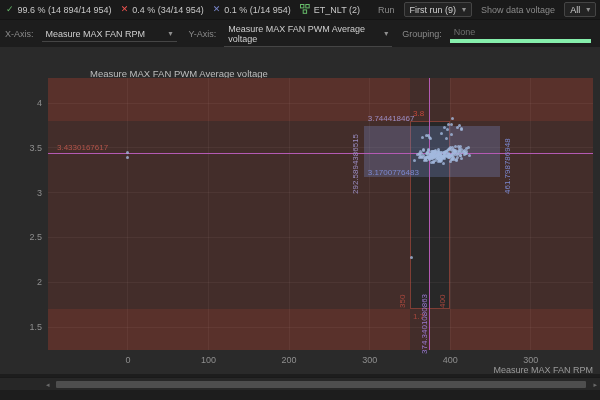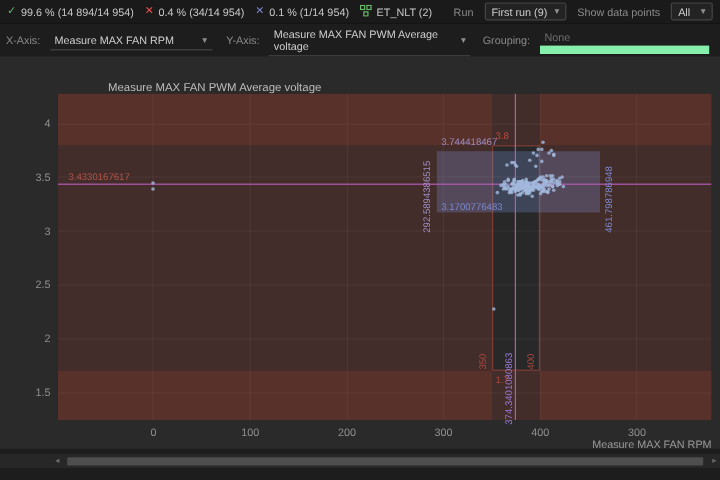--- a/index.html
+++ b/index.html
@@ -17,21 +17,21 @@
              border:1px solid #454545;background:#232323;color:#cfcfcf;
              padding:1px 5px;height:15px;border-radius:2px;}
   .sb-select .caret{color:#8f8f8f;font-size:8px;margin-left:6px;}
   .spacer{flex:1;}
   
   .controls{position:absolute;top:20px;left:0;right:0;height:27px;display:flex;
             align-items:center;font-size:9px;color:#8a8a8a;padding:0 5px;background:#1d1d1d;}
   .ctl-select{display:flex;align-items:center;justify-content:space-between;
               border-bottom:1px solid #454545;color:#cfcfcf;padding:3px 4px 2px 4px;margin-left:8px;}
   .ctl-select .caret{color:#8f8f8f;font-size:8px;margin-left:8px;}
-  .ctl-input{border-bottom:7px solid #86efac;color:#6f6f6f;padding:3px 4px 2px 4px;
+  .ctl-input{border-bottom:4px solid #86efac;color:#6f6f6f;padding:3px 4px 2px 4px;
              margin-left:8px;flex:1;margin-right:4px;}
   
   .panel{position:absolute;top:47px;left:0;right:0;height:327px;background:#2a2a2a;}
   .legendrow{position:absolute;top:7px;left:0;right:0;display:flex;justify-content:center;
              align-items:center;gap:15px;font-size:9px;color:#bdbdbd;}
   .legend-item{display:flex;align-items:center;gap:5px;cursor:default;}
   .sw.dot{width:9px;height:9px;border-radius:50%;}
   .sw.line{width:20px;height:2px;}
   .sw.box{width:15px;height:9px;border-radius:1px;}
   .charttitle{position:absolute;top:21px;left:90px;font-size:9.5px;color:#bdbdbd;}
@@ -75,21 +75,21 @@
         </svg>
       </span>
       <span>ET_NLT (2)</span>
     </div>
     <div class="spacer"></div>
     <span class="dimlabel">Run</span>
     <div class="sb-select" style="width:100px">
       <span>First run (9)</span>
       <span class="caret">▾</span>
     </div>
-    <span class="dimlabel">Show data points</span>
+    <span class="dimlabel">Show data voltage</span>
     <div class="sb-select" style="width:66px">
       <span>All</span>
       <span class="caret">▾</span>
     </div>
   </div>
 
   <div class="controls">
     <span>X-Axis:</span>
     <div class="ctl-select" style="width:135px">
       <span>Measure MAX FAN RPM</span>

